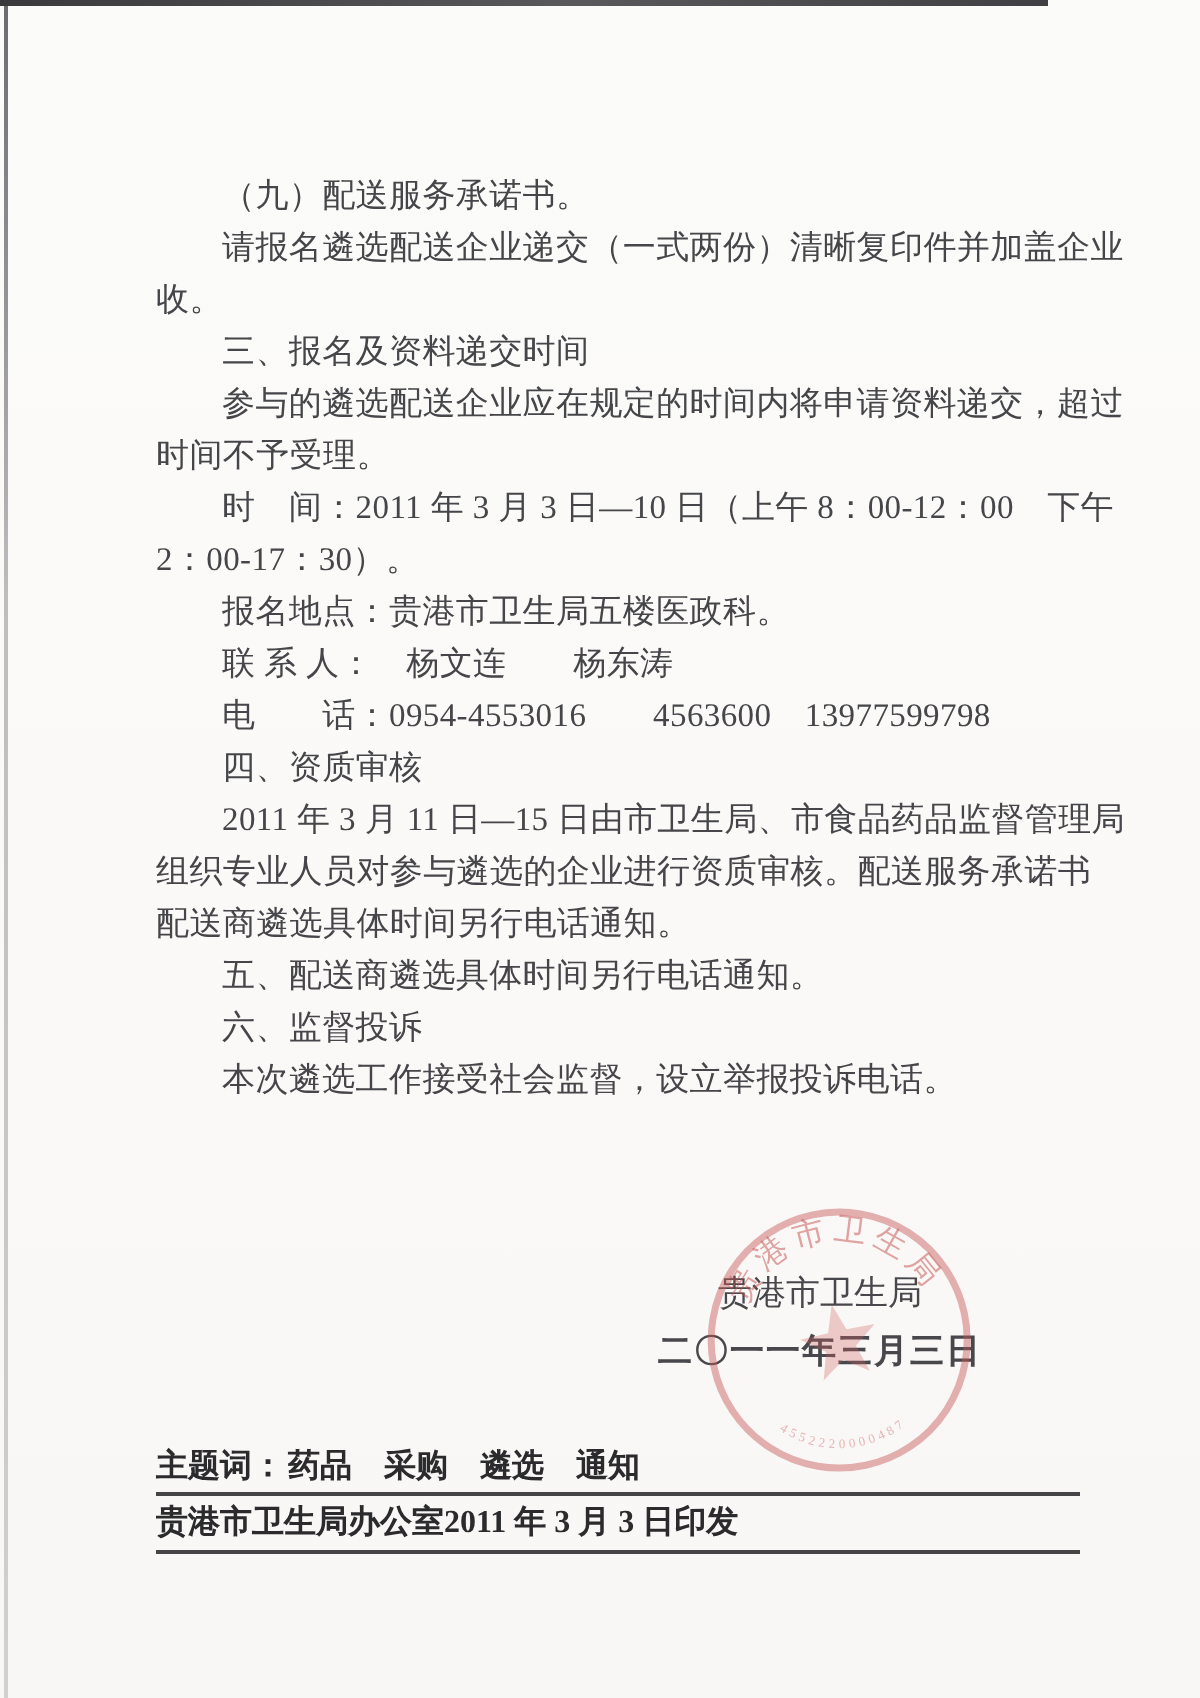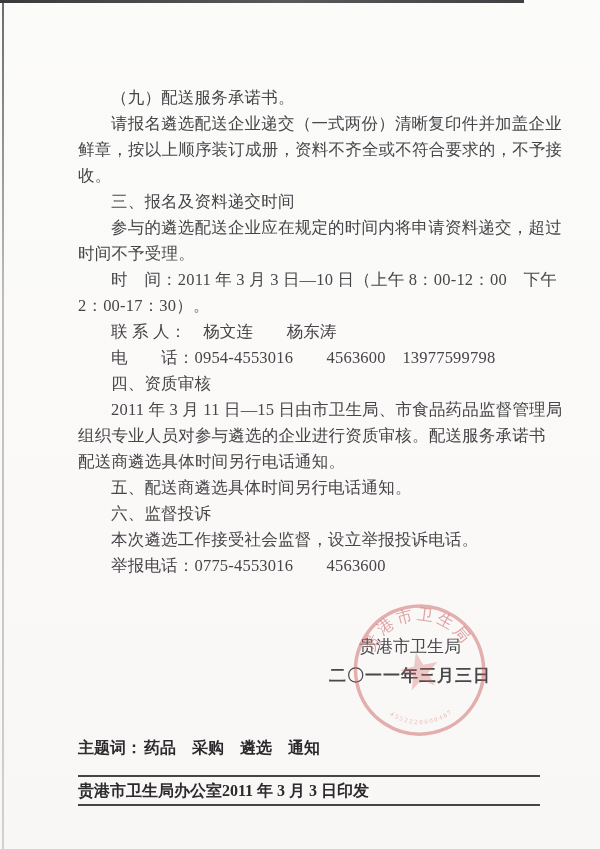--- a/index.html
+++ b/index.html
@@ -29,53 +29,52 @@
   .signature .date{letter-spacing:1px;font-weight:bold;}
 
   
   .seal{position:absolute;left:340px;top:592px;width:160px;height:160px;
     transform:rotate(-12deg);opacity:0.9;pointer-events:none;}
   .seal text{font-family:"Liberation Serif","DejaVu Serif",serif;}
 
   
   .footer{position:absolute;left:78px;top:724px;width:462px;
     color:#2b2b2e;font-weight:bold;font-size:16px;}
-  .f-row{border-bottom:2px solid #454548;padding-bottom:17px;line-height:20px;white-space:pre;margin-top:14px;}
+  .f-row{border-bottom:2px solid #454548;padding-bottom:2px;line-height:20px;white-space:pre;}
   .f-row2{display:flex;justify-content:flex-start;border-bottom:2px solid #454548;
     padding-top:4px;padding-bottom:3px;line-height:20px;}
   .subject-terms{margin-left:2px;}
 </style>
 </head>
 <body>
 
 <div class="page">
 
   <div class="scan-top"></div>
   <div class="scan-left"></div>
 
   <div class="doc-body">
       <div class="line ind">（九）配送服务承诺书。</div>
       <div class="line ind">请报名遴选配送企业递交（一式两份）清晰复印件并加盖企业</div>
-      <div class="line">鲜章，按以上顺序装订成册，资料不齐全或不符合要求的，不予接</div>
       <div class="line">收。</div>
       <div class="line ind">三、报名及资料递交时间</div>
       <div class="line ind">参与的遴选配送企业应在规定的时间内将申请资料递交，超过</div>
       <div class="line">时间不予受理。</div>
       <div class="line ind">时　间：2011 年 3 月 3 日—10 日（上午 8：00-12：00　下午</div>
       <div class="line">2：00-17：30）。</div>
+      <div class="line ind">报名地点：贵港市卫生局五楼医政科。</div>
       <div class="line ind">联 系 人：　杨文连　　杨东涛</div>
       <div class="line ind">电　　话：0954-4553016　　4563600　13977599798</div>
       <div class="line ind">四、资质审核</div>
       <div class="line ind">2011 年 3 月 11 日—15 日由市卫生局、市食品药品监督管理局</div>
       <div class="line">组织专业人员对参与遴选的企业进行资质审核。配送服务承诺书</div>
       <div class="line">配送商遴选具体时间另行电话通知。</div>
       <div class="line ind">五、配送商遴选具体时间另行电话通知。</div>
       <div class="line ind">六、监督投诉</div>
       <div class="line ind">本次遴选工作接受社会监督，设立举报投诉电话。</div>
-      <div class="line ind">举报电话：0775-4553016　　4563600</div>
     </div>
 
   <div class="signature">
     <div>贵港市卫生局</div>
     <div class="date">二〇一一年三月三日</div>
   </div>
 
   <svg class="seal" viewBox="0 0 160 160">
     <circle cx="80" cy="78" r="64" fill="none" stroke="rgba(200,85,85,0.5)" stroke-width="3.5"></circle>
     <polygon points="80,60 84.7,73.5 99,73.8 87.6,82.5 91.8,96.2 80,88 68.2,96.2 72.4,82.5 61,73.8 75.3,73.5" fill="rgba(205,95,95,0.35)"></polygon>

